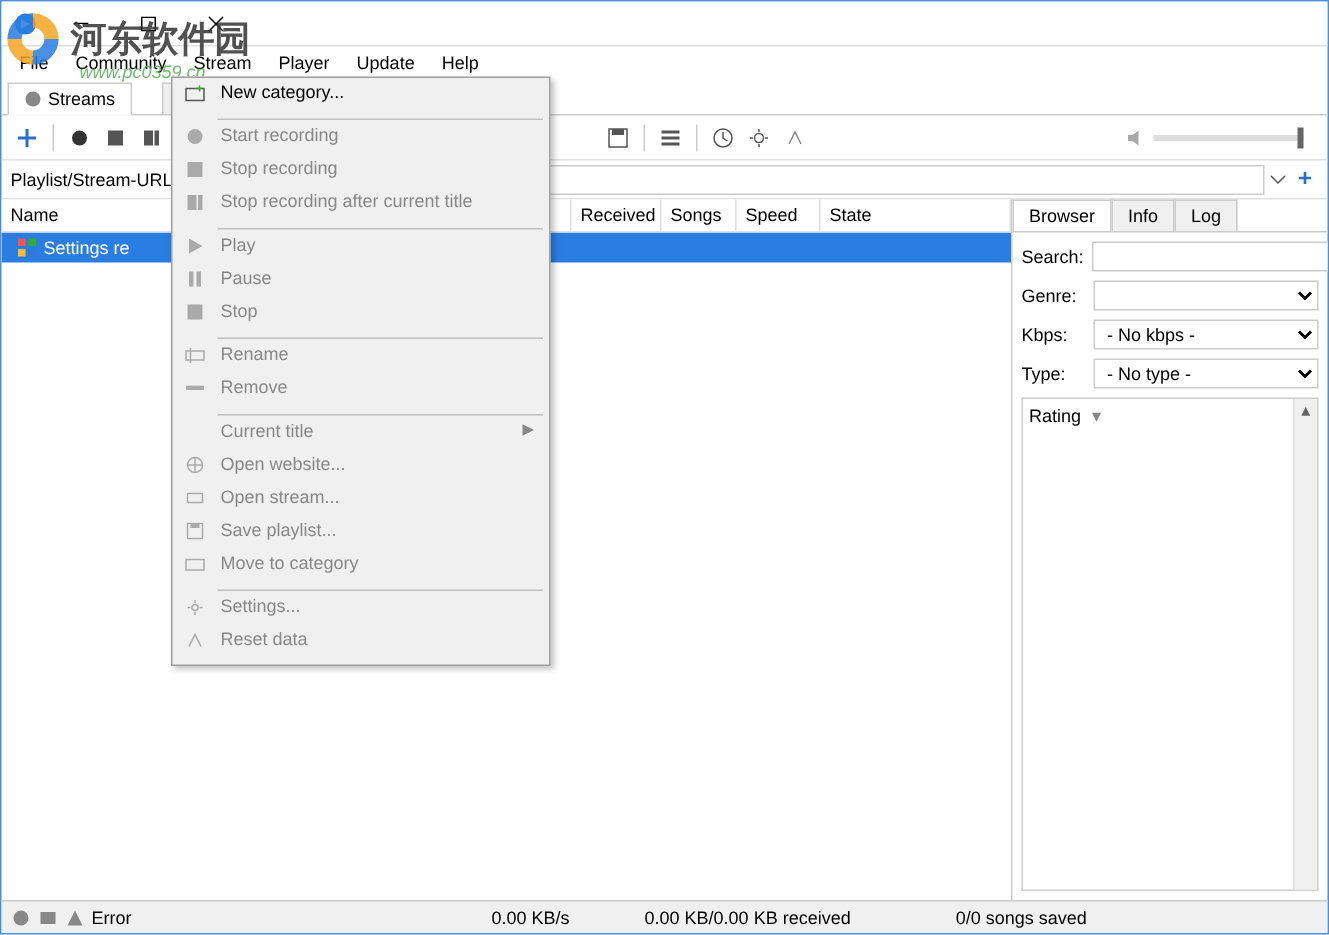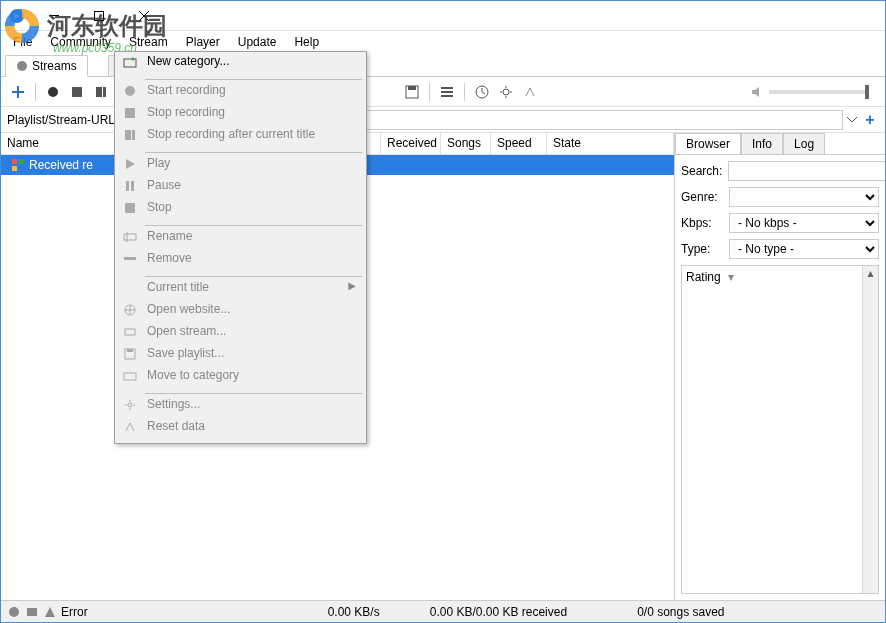--- a/index.html
+++ b/index.html
@@ -218,21 +218,21 @@
       <div class="col" style="flex:1">State</div>
     </div>
     <div class="list-body">
       <div class="list-row selected">
         <svg width="14" height="14">
             <rect x="1" y="1" width="5" height="5" fill="#e55"></rect>
             <rect x="8" y="1" width="5" height="5" fill="#3a3"></rect>
             <rect x="1" y="8" width="5" height="5" fill="#fb3"></rect>
             <rect x="8" y="8" width="5" height="5" fill="#37d"></rect>
           </svg>
-        <span>Received re</span>
+        <span>Settings re</span>
       </div>
     </div>
   </div>
 
   <div class="side-panel">
     <div class="side-tabs">
       <div class="side-tab active">Browser</div>
       <div class="side-tab">Info</div>
       <div class="side-tab">Log</div>
     </div>

